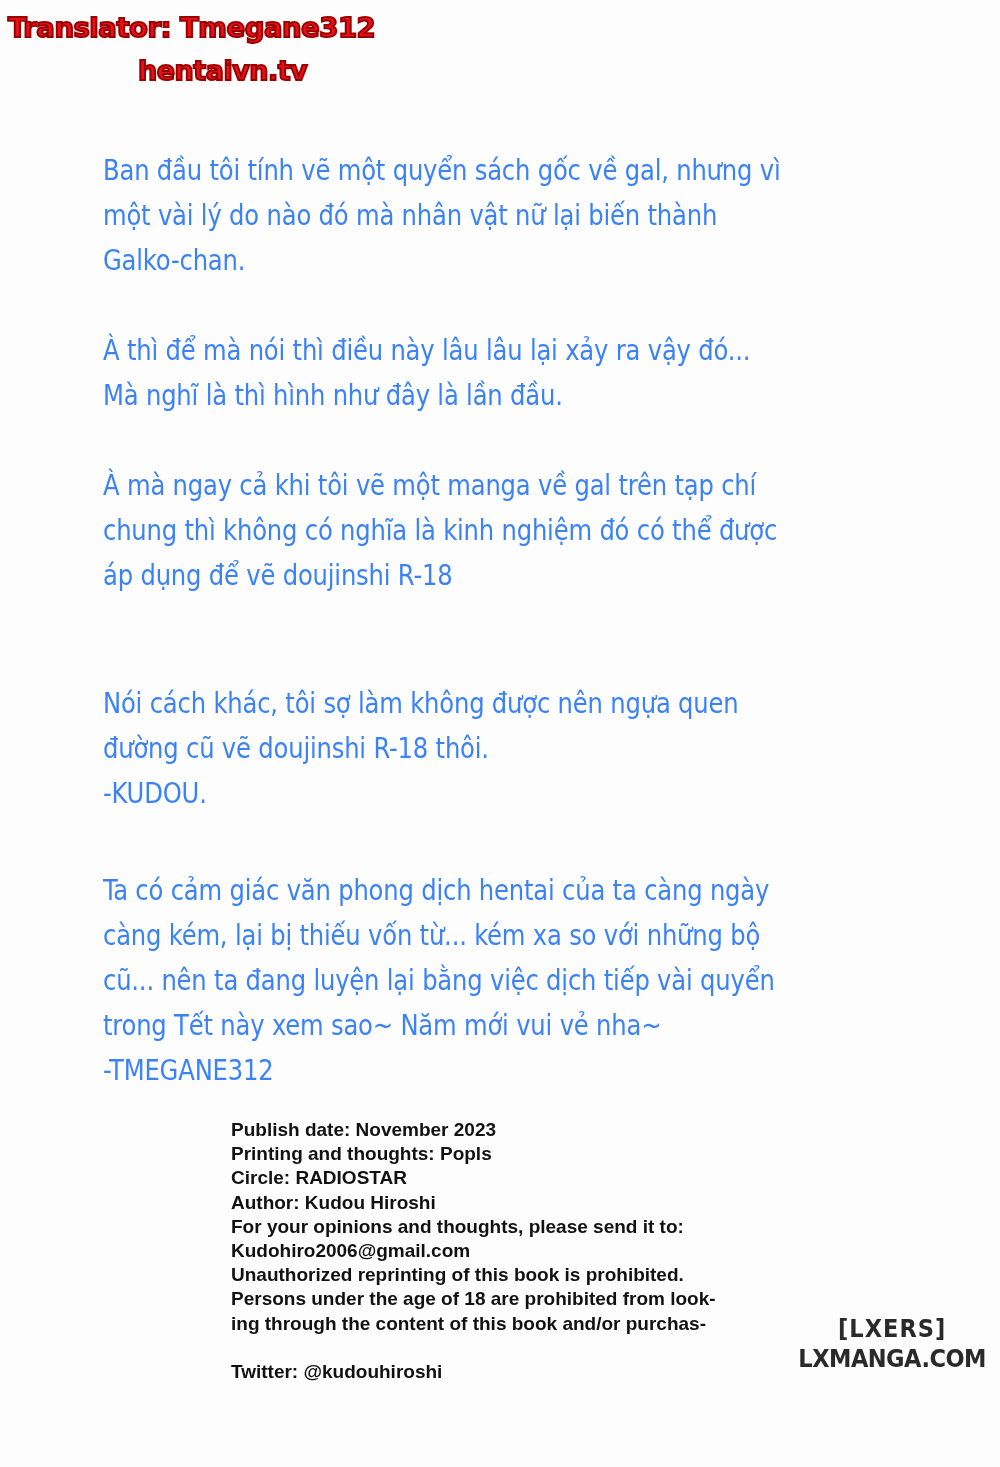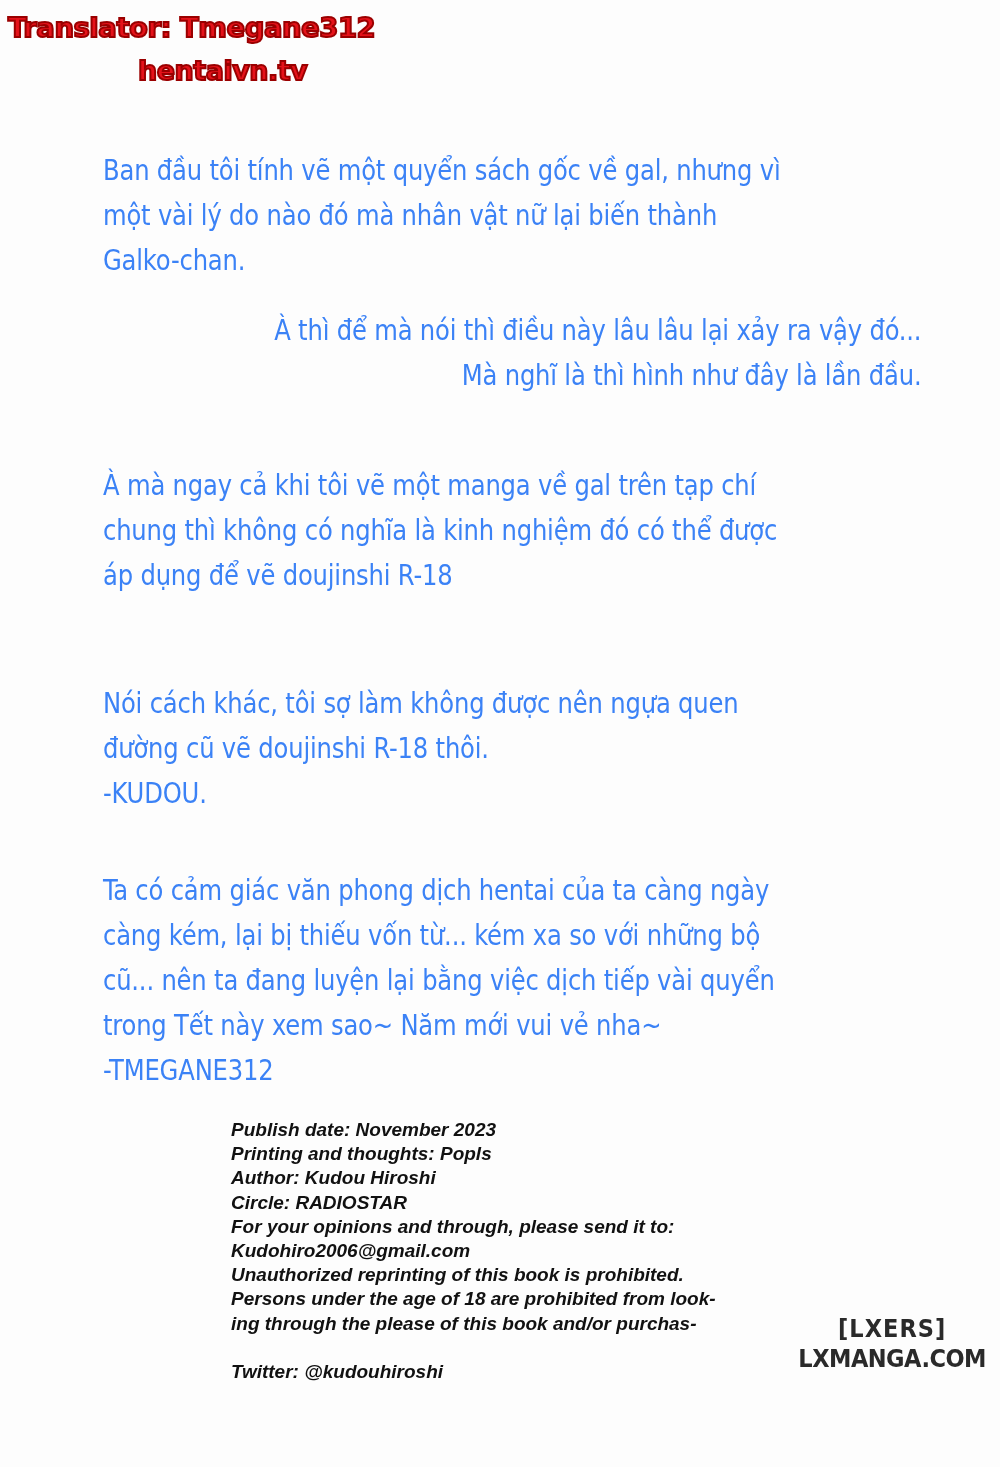--- a/index.html
+++ b/index.html
@@ -49,36 +49,35 @@
       color: #3b82f6;
       letter-spacing: -0.2px;
     }
     .note-block .line {
       display: block;
       white-space: nowrap;
       transform: scaleX(0.93);
       transform-origin: left center;
     }
     .p1 { top: 148px; }
-    .p2 { top: 308px; text-align: right; }
+    .p2 { top: 328px; }
     .p3 { top: 463px; }
     .p4 { top: 681px; }
     .p5 { top: 868px; }
 
     .colophon {
       position: absolute;
       left: 231px;
       top: 1118px;
       width: 600px;
       font-family: "Liberation Sans", sans-serif;
       font-weight: bold;
       font-size: 19px;
       line-height: 24.2px;
       color: #111;
-      font-style: italic;
     }
     .colophon .line {
       display: block;
       white-space: nowrap;
     }
     .colophon .spacer {
       display: block;
       height: 24px;
     }
     .watermark {
@@ -135,27 +134,27 @@
   <span class="line">Ta có cảm giác văn phong dịch hentai của ta càng ngày</span>
   <span class="line">càng kém, lại bị thiếu vốn từ... kém xa so với những bộ</span>
   <span class="line">cũ... nên ta đang luyện lại bằng việc dịch tiếp vài quyển</span>
   <span class="line">trong Tết này xem sao~ Năm mới vui vẻ nha~</span>
   <span class="line">-TMEGANE312</span>
 </div>
 
 <div class="colophon">
   <span class="line">Publish date: November 2023</span>
   <span class="line">Printing and thoughts: Popls</span>
+  <span class="line">Circle: RADIOSTAR</span>
   <span class="line">Author: Kudou Hiroshi</span>
-  <span class="line">Circle: RADIOSTAR</span>
-  <span class="line">For your opinions and through, please send it to:</span>
+  <span class="line">For your opinions and thoughts, please send it to:</span>
   <span class="line">Kudohiro2006@gmail.com</span>
   <span class="line">Unauthorized reprinting of this book is prohibited.</span>
   <span class="line">Persons under the age of 18 are prohibited from look-</span>
-  <span class="line">ing through the please of this book and/or purchas-</span>
+  <span class="line">ing through the content of this book and/or purchas-</span>
   <span class="spacer"></span>
   <span class="line">Twitter: @kudouhiroshi</span>
 </div>
 
 <div class="watermark">
   <span class="wm-tag">[LXERS]</span>
   <span class="wm-site">LXMANGA.COM</span>
 </div>
 
 </body></html>

